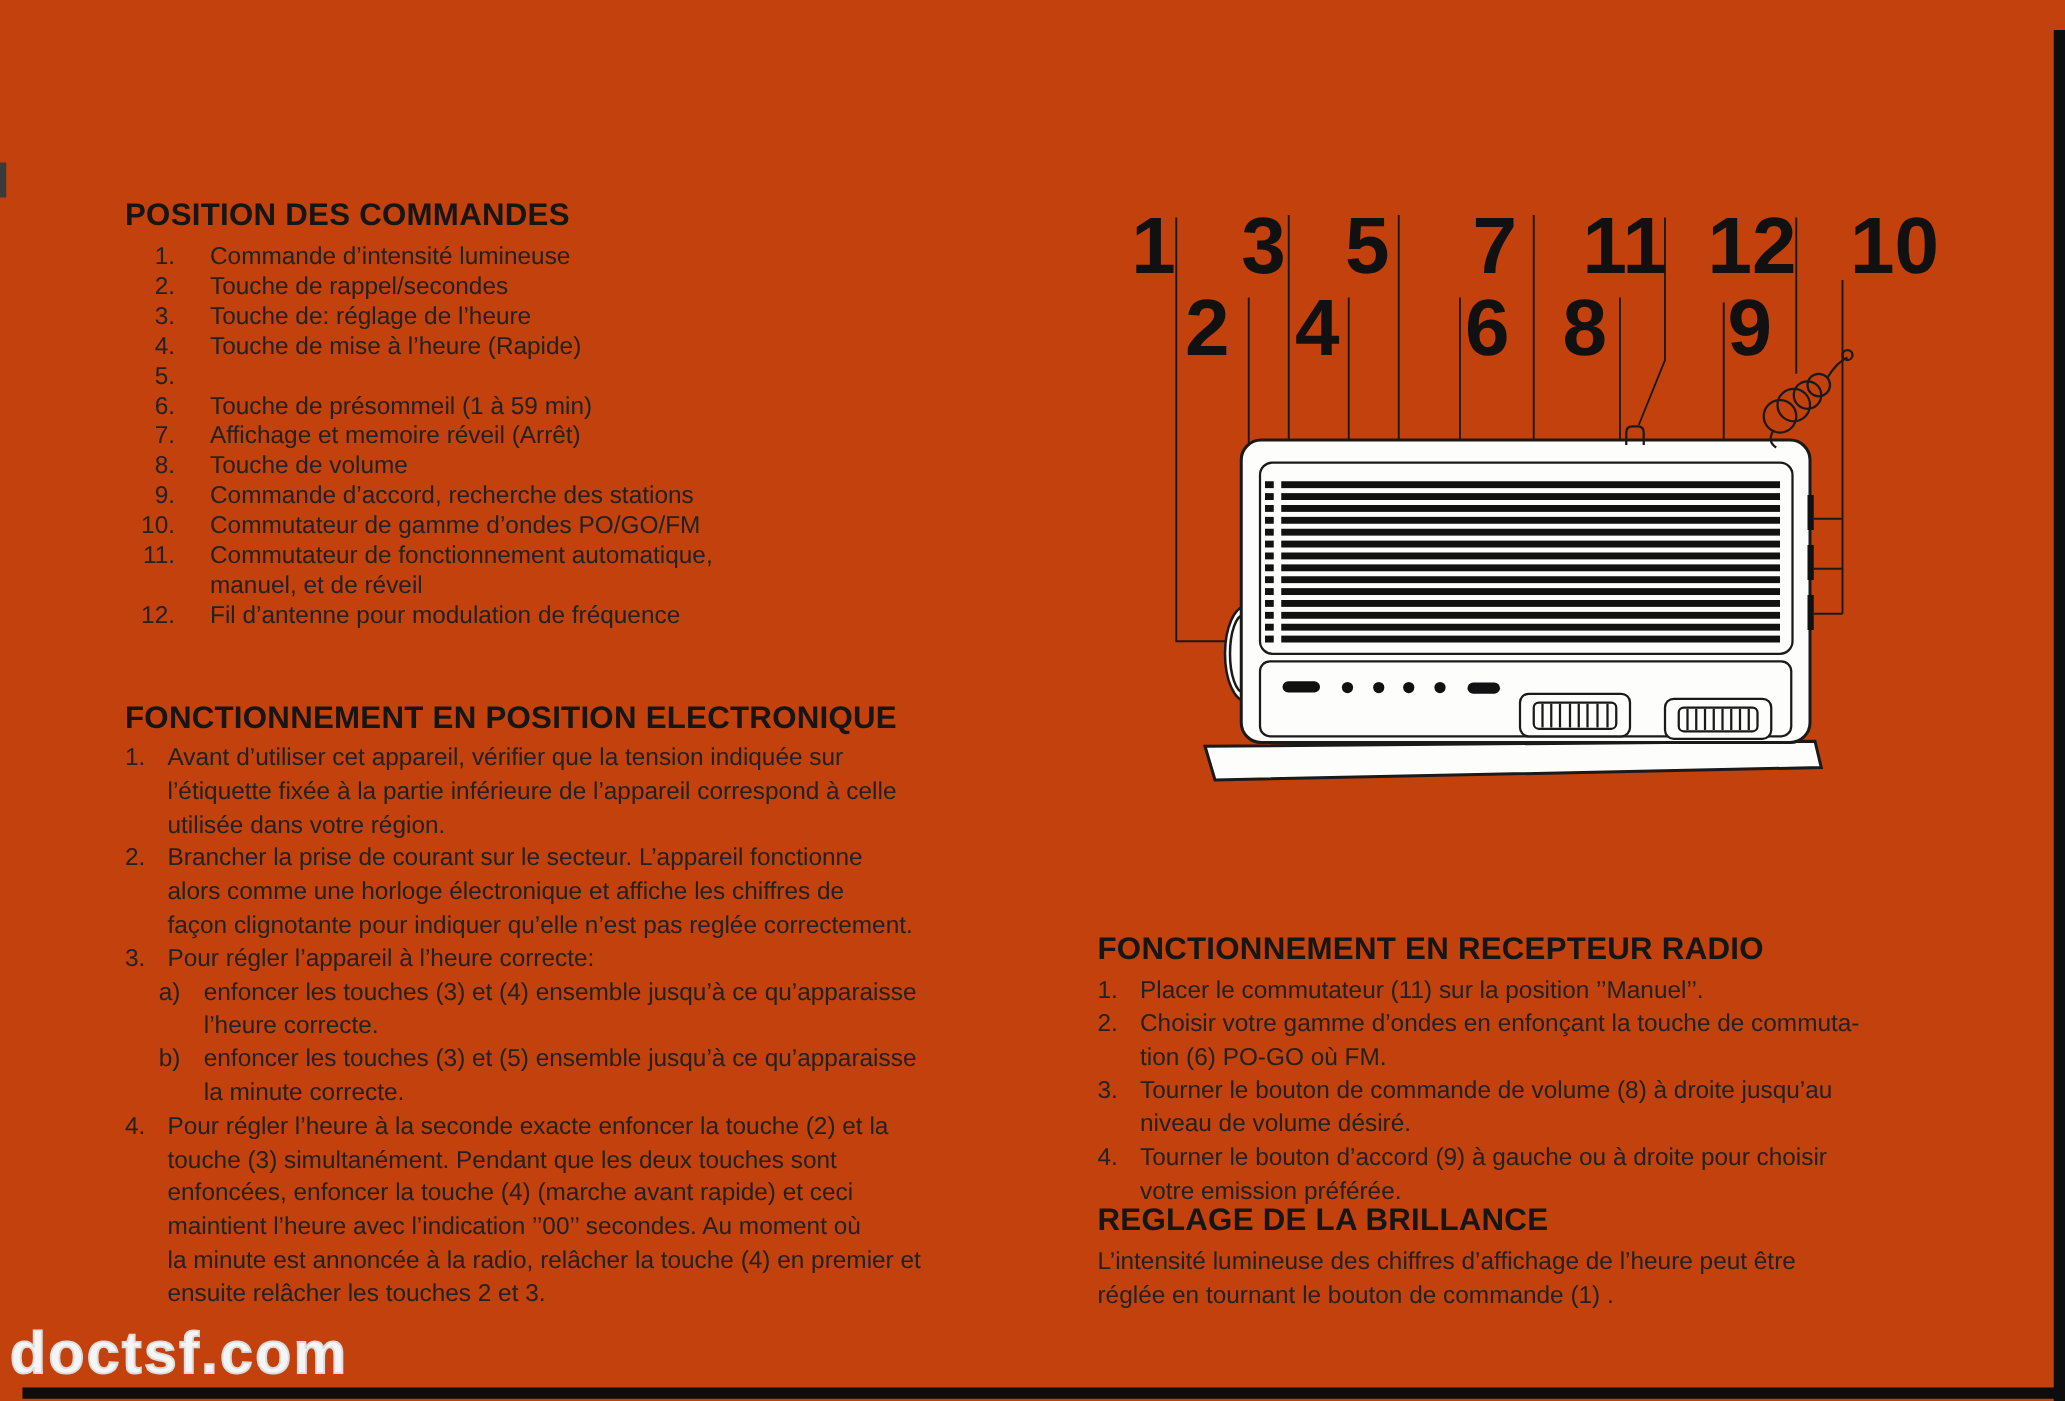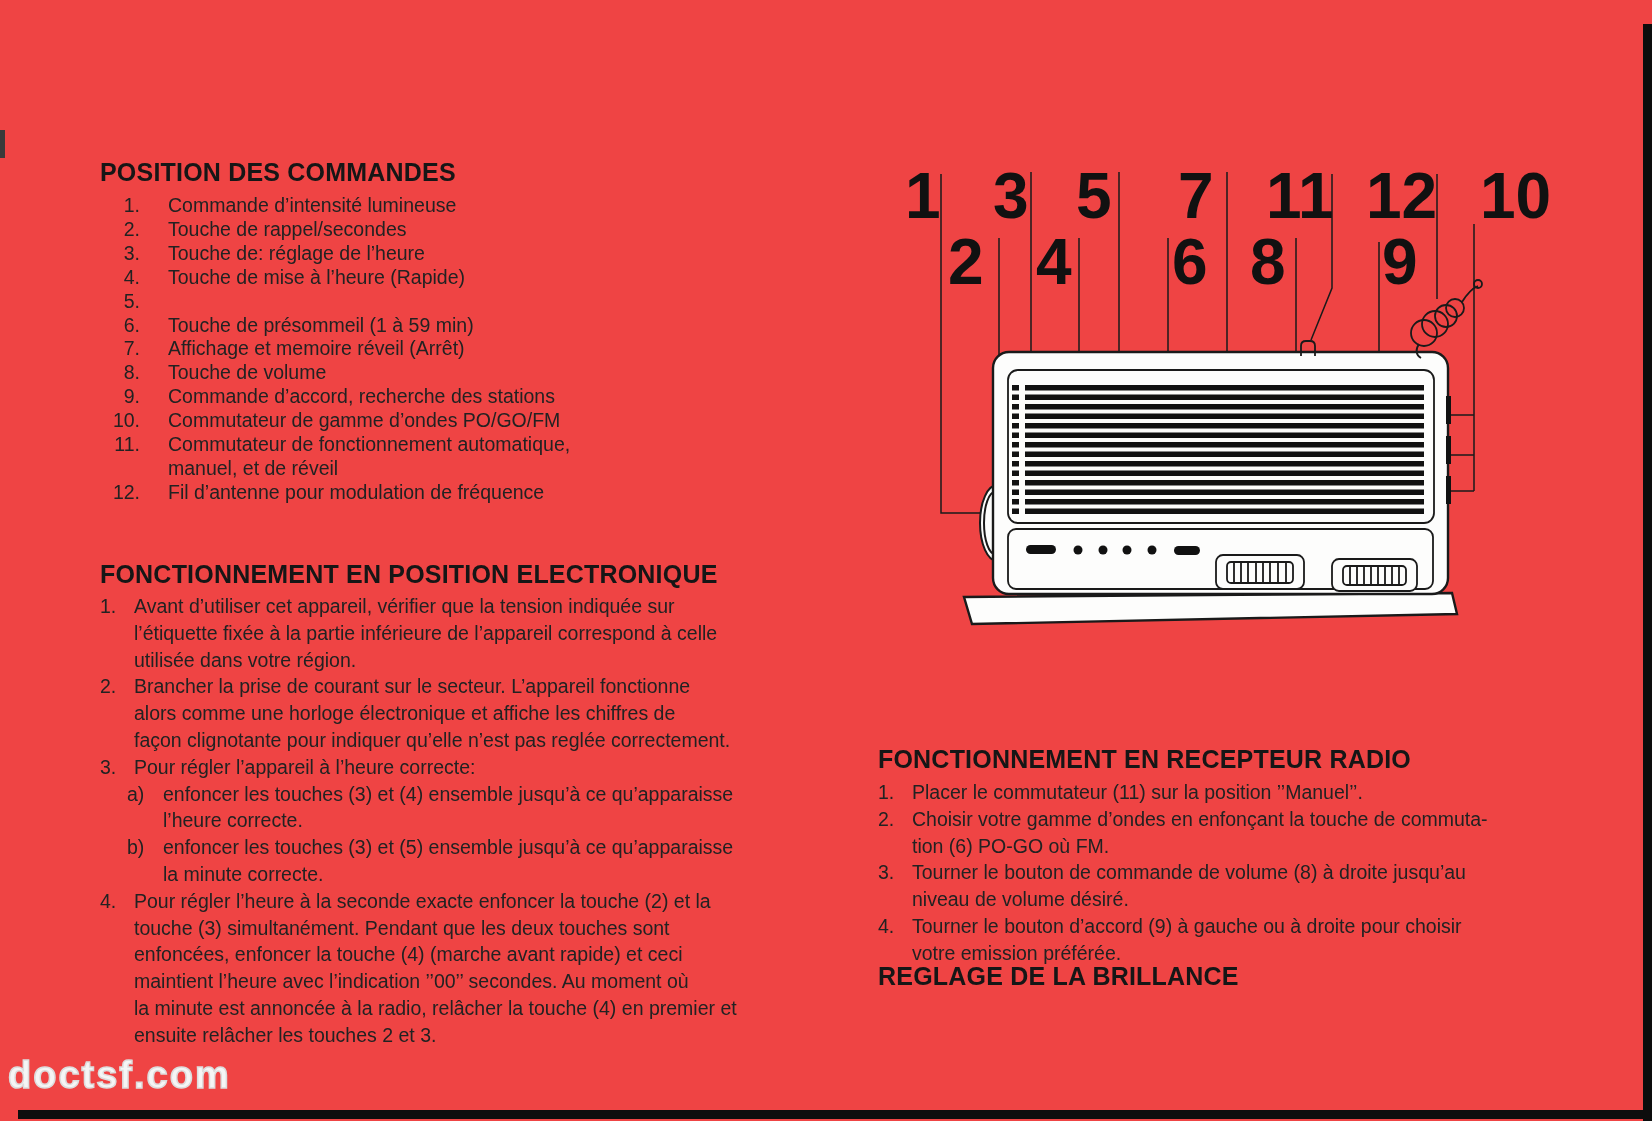--- a/index.html
+++ b/index.html
@@ -1,36 +1,36 @@
 <!DOCTYPE html>
 <html><head>
 <meta charset="utf-8">
 <style>
   html,body{margin:0;padding:0;}
   body{width:1652px;height:1121px;background:#e9e9e9;}
-  .page{position:relative;width:1652px;height:1121px;background:#ef4444;overflow:hidden;
+  .page{position:relative;width:1652px;height:1121px;background:#c2410c;overflow:hidden;
         font-family:"Liberation Sans","DejaVu Sans",sans-serif;color:#222;}
   .sec-title{font-size:25px;font-weight:bold;letter-spacing:.2px;color:#161616;white-space:pre-line;}
   .pre{white-space:pre-line;}
   
   .block{position:absolute;}
   .cmd-list{margin-top:7px;}
   .cmd-row{display:grid;grid-template-columns:46px 1fr;column-gap:28px;
            font-size:19.5px;line-height:23.9px;}
   .cmd-num{text-align:right;}
   
   .num-item{display:grid;grid-template-columns:21px 1fr;column-gap:13px;
             font-size:19.5px;line-height:26.8px;}
   .sub-item{display:grid;grid-template-columns:24px 1fr;column-gap:12px;margin-left:27px;
             font-size:19.5px;line-height:26.8px;}
   
   .bar-bottom{position:absolute;left:18px;top:1110px;width:1634px;height:9px;background:#0d0d0d;}
   .bar-right{position:absolute;left:1643px;top:24px;width:9px;height:1097px;background:#0d0d0d;}
   .mark-topleft{position:absolute;left:0;top:130px;width:5px;height:28px;background:#3a3a3a;}
-  .watermark{position:absolute;left:8px;top:1054px;font-size:38px;font-weight:bold;
+  .watermark{position:absolute;left:8px;top:1054px;font-size:47px;font-weight:bold;
              letter-spacing:2px;color:#f5f5f5;-webkit-text-stroke:1.5px #dcdcdc;}
   svg text{font-family:"Liberation Sans","DejaVu Sans",sans-serif;}
 </style>
 </head>
 <body>
 
 <div class="page">
 
   <div class="block" style="left:100px;top:158px;width:720px;">
     <div class="sec-title">POSITION DES COMMANDES</div>
@@ -147,20 +147,22 @@
       <div class="num-item">
           <span>4.</span>
           <span class="pre">Tourner le bouton d’accord (9) à gauche ou à droite pour choisir
 votre emission préférée.</span>
         </div>
     </div>
   </div>
 
   <div class="block" style="left:878px;top:962px;width:700px;">
     <div class="sec-title">REGLAGE DE LA BRILLANCE</div>
+    <div class="pre" style="font-size:19.5px;line-height:26.8px;margin-top:5px;">L’intensité lumineuse des chiffres d’affichage de l’heure peut être
+réglée en tournant le bouton de commande (1) .</div>
   </div>
 
   <svg style="position:absolute;left:860px;top:130px;" width="792" height="520" viewBox="860 130 792 520">
 
     <g stroke="#1a1a1a" stroke-width="1.5" fill="none">
       <path d="M941,174 V513 H980"></path>
       <path d="M999,238 V524 L1038,544"></path>
       <path d="M1031,172 V522 L1074,547"></path>
       <path d="M1079,238 V524 L1101,547"></path>
       <path d="M1119,172 V526 L1126,547"></path>

